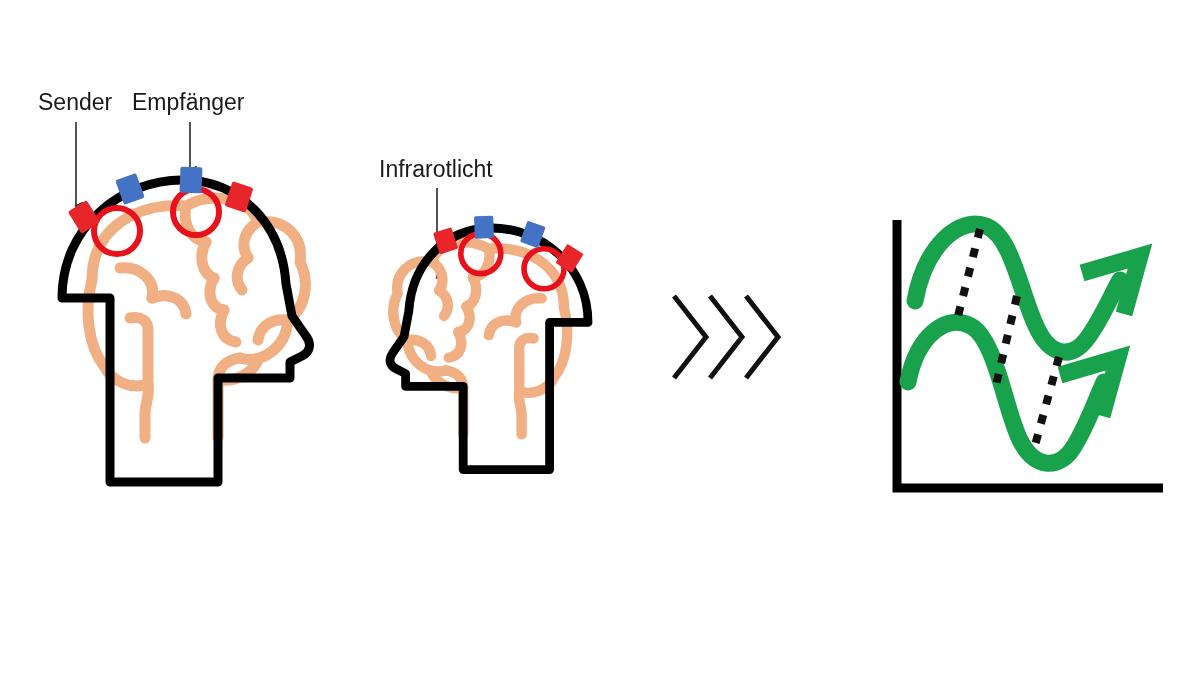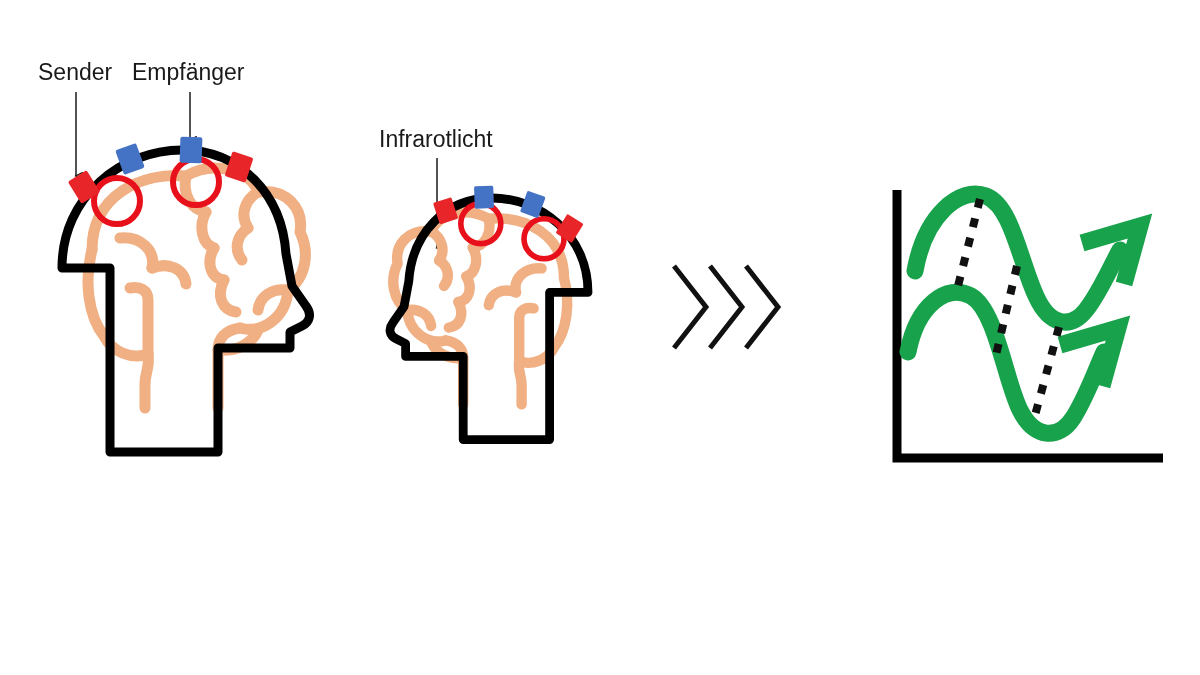--- a/index.html
+++ b/index.html
@@ -11,20 +11,21 @@
     width: 1200px;
     height: 675px;
     overflow: hidden;
     font-family: "Liberation Sans", sans-serif;
   }
   #stage {
     position: relative;
     width: 1200px;
     height: 507px;
     background: #ffffff;
+    margin-top: 30px;
   }
   #figure {
     position: absolute;
     left: 0;
     top: 0;
     width: 1200px;
     height: 675px;
     display: block;
   }
   .lbl {

